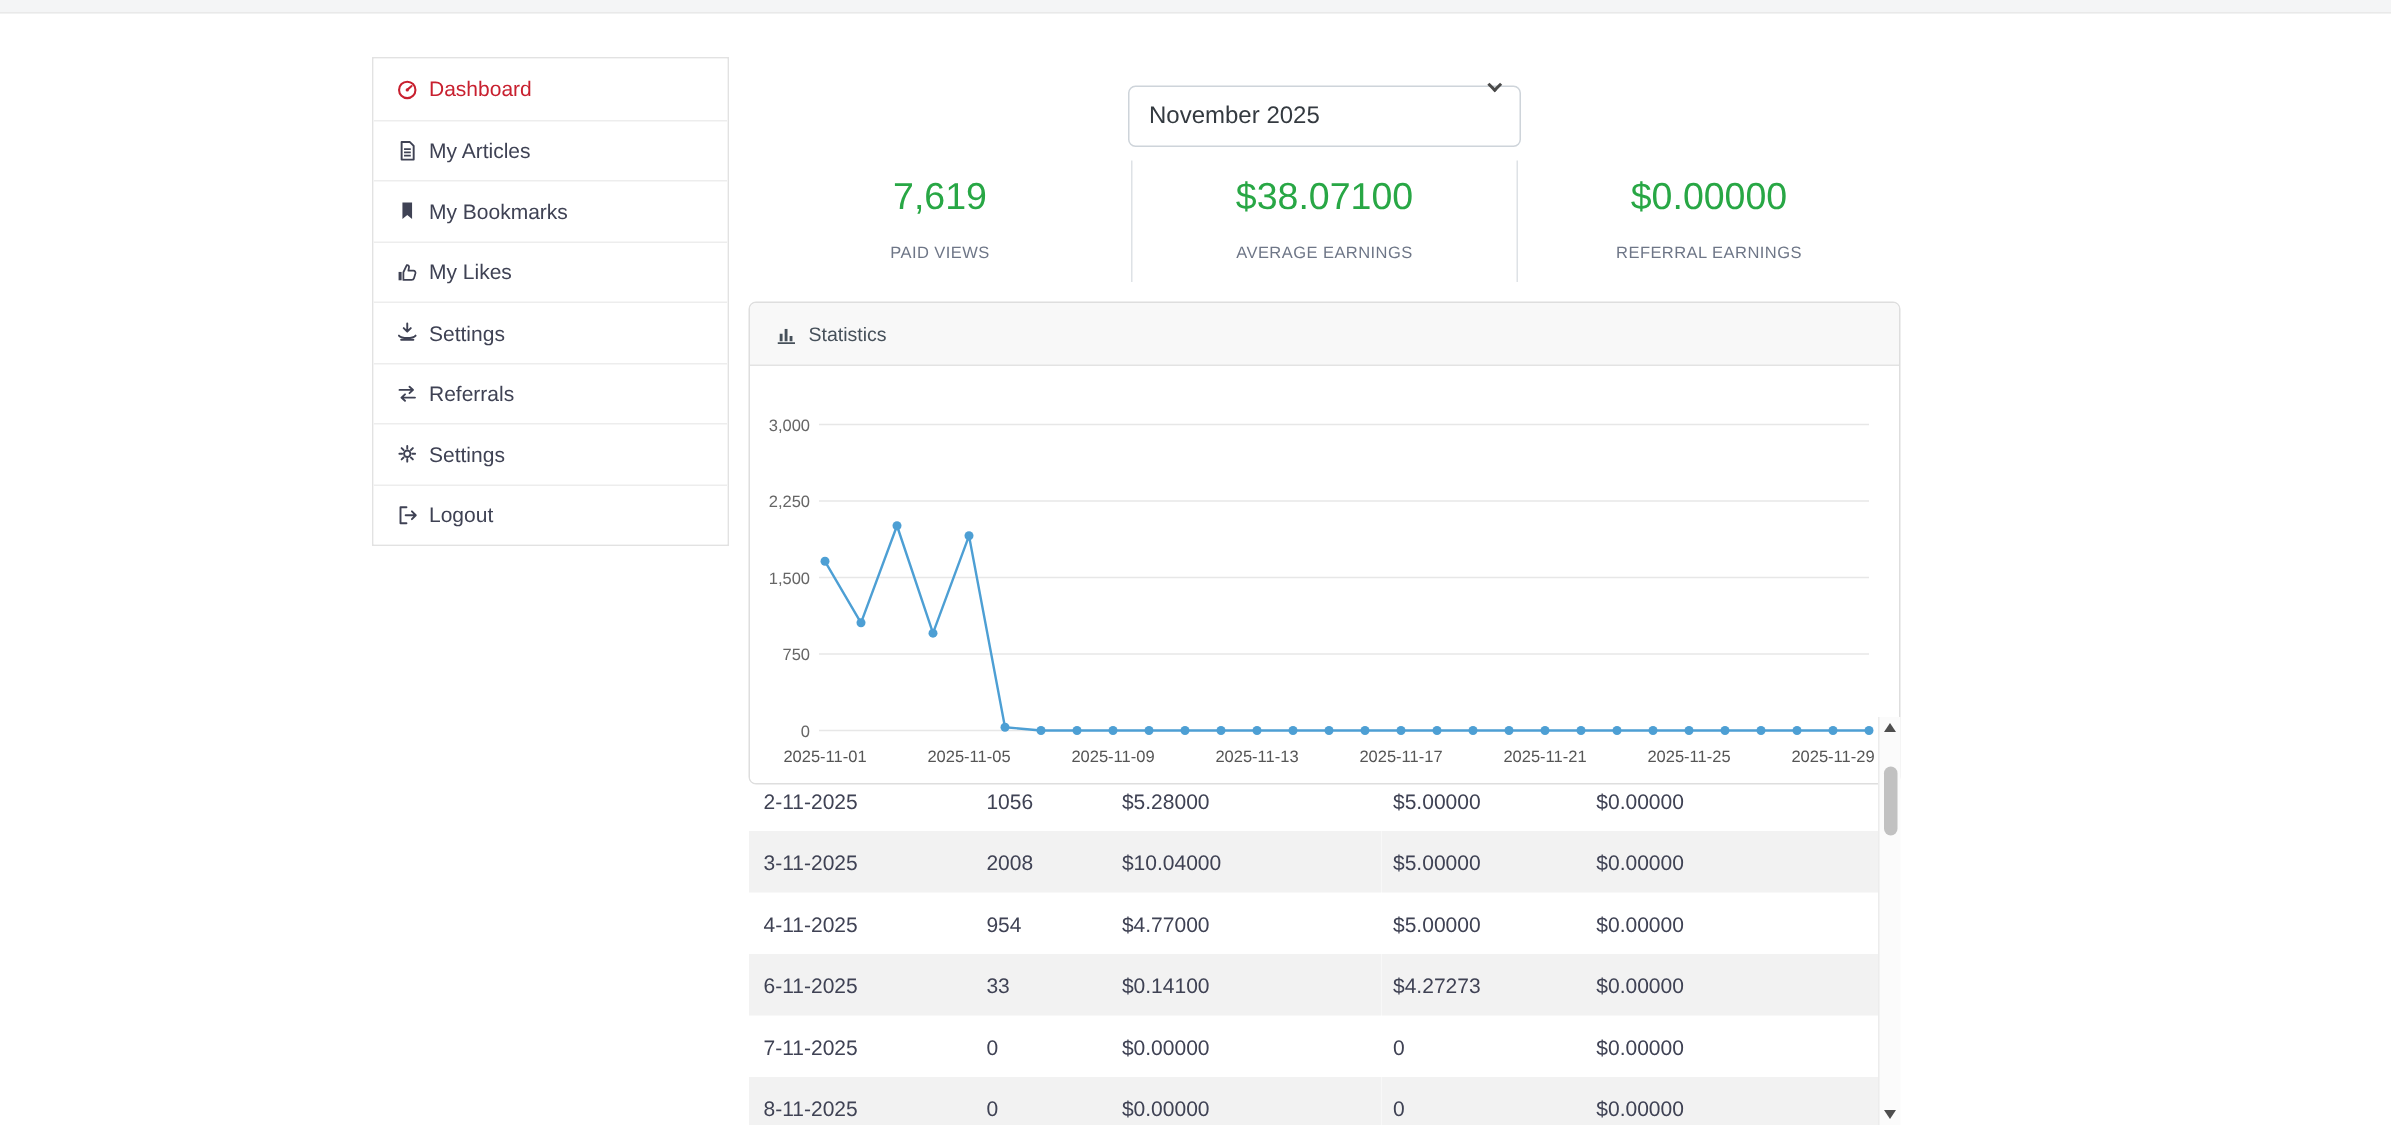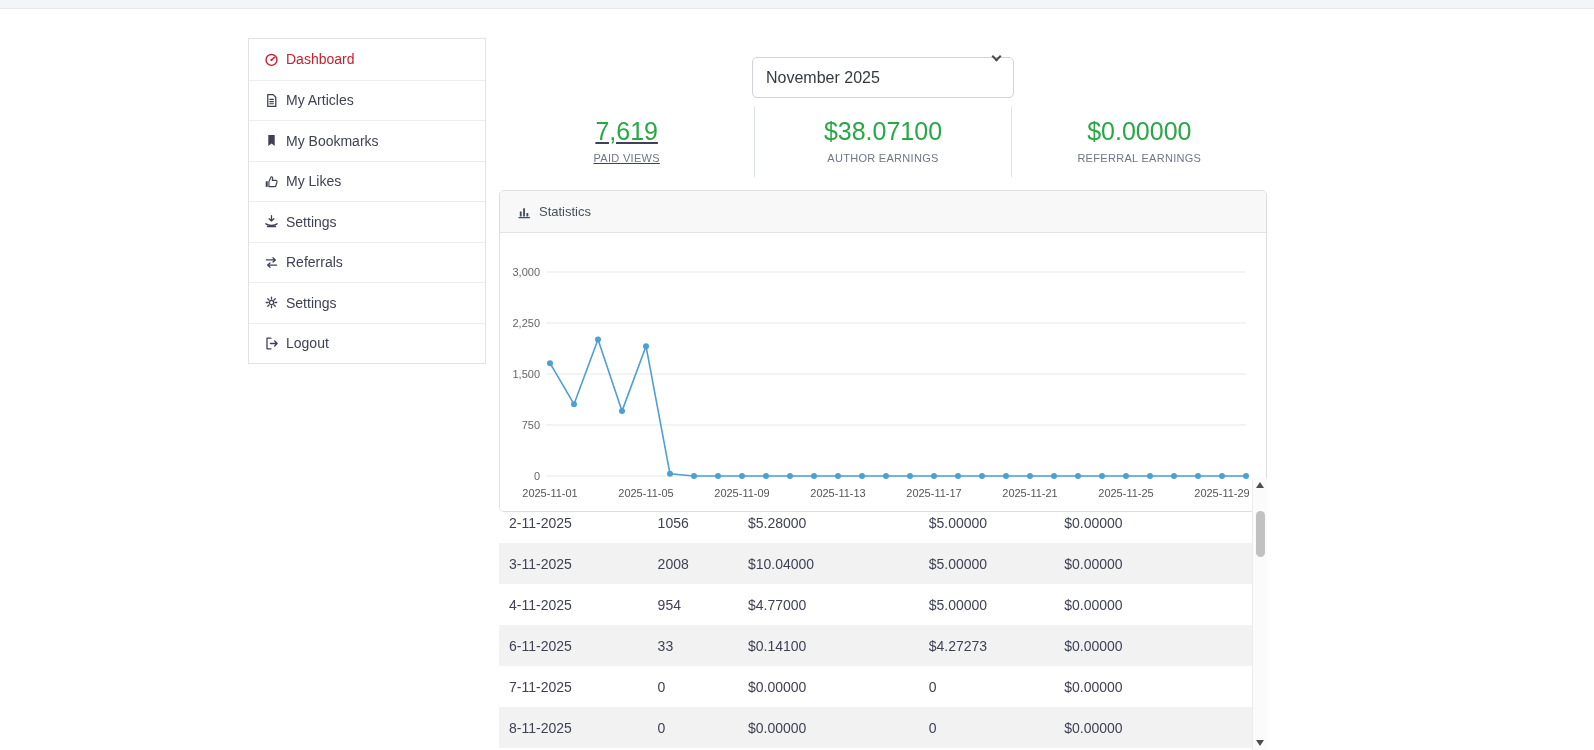--- a/index.html
+++ b/index.html
@@ -24,23 +24,23 @@
   select.month {
     width:100%; height:41px; appearance:none; -webkit-appearance:none;
     border:1px solid #ced4da; border-radius:5px; background:#fff;
     font-family:"Liberation Sans", sans-serif; font-size:16px; color:#343a40; padding:0 32px 0 13px;margin-top:19px;
   }
   .chev { position:absolute; right:14px; top:15px; width:7px; height:7px;
     border-right:2px solid #4a4a4a; border-bottom:2px solid #4a4a4a; transform:rotate(45deg); pointer-events:none; }
 
   .stats-row { display:flex; margin-top:9px; }
   .stat { flex:1; text-align:center; padding:10px 0 13px; border-left:1px solid #dee2e6; }
-  .stat:first-child { border-left:none;text-decoration:underline; }
+  .stat:first-child { border-left:none; }
   .stat-value { font-size:25px; color:#28a745; }
-  .stat-label { font-size:11px; color:#6e7687; margin-top:6px; letter-spacing:.3px; }
+  .stat-label { font-size:11px; color:#6e7687; margin-top:17px; letter-spacing:.3px; }
 
   .card { margin-top:13px; border:1px solid #dedede; border-radius:5px; overflow:hidden; }
   .card-header { background:#f8f8f8; border-bottom:1px solid #e3e3e3; padding:0 17px; height:42px; display:flex; align-items:center; gap:8px; font-size:13px; color:#46505a; }
   .card-header svg { width:14px; height:14px; }
   .card-body { height:278px; background:#fff; }
   svg.chart { display:block; }
 
   .table-wrap { height:272px; overflow:hidden; width:753px; }
   table.stats-table { border-collapse:collapse; width:100%; margin-top:-10px; font-size:14px; color:#3f4254; table-layout:fixed; }
   .stats-table td { padding:0 8px; height:41px; overflow:hidden; white-space:nowrap; }
@@ -125,21 +125,21 @@
     <span class="chev"></span>
   </div>
 
   <div class="stats-row" id="stats-row">
       <div class="stat">
         <div class="stat-value">7,619</div>
         <div class="stat-label">PAID VIEWS</div>
       </div>
       <div class="stat">
         <div class="stat-value">$38.07100</div>
-        <div class="stat-label">AUTHOR EARNINGS</div>
+        <div class="stat-label">AVERAGE EARNINGS</div>
       </div>
       <div class="stat">
         <div class="stat-value">$0.00000</div>
         <div class="stat-label">REFERRAL EARNINGS</div>
       </div>
     </div>
 
   <div class="card">
     <div class="card-header">
       <span id="card-icon" style="display:flex;align-items:center;">

